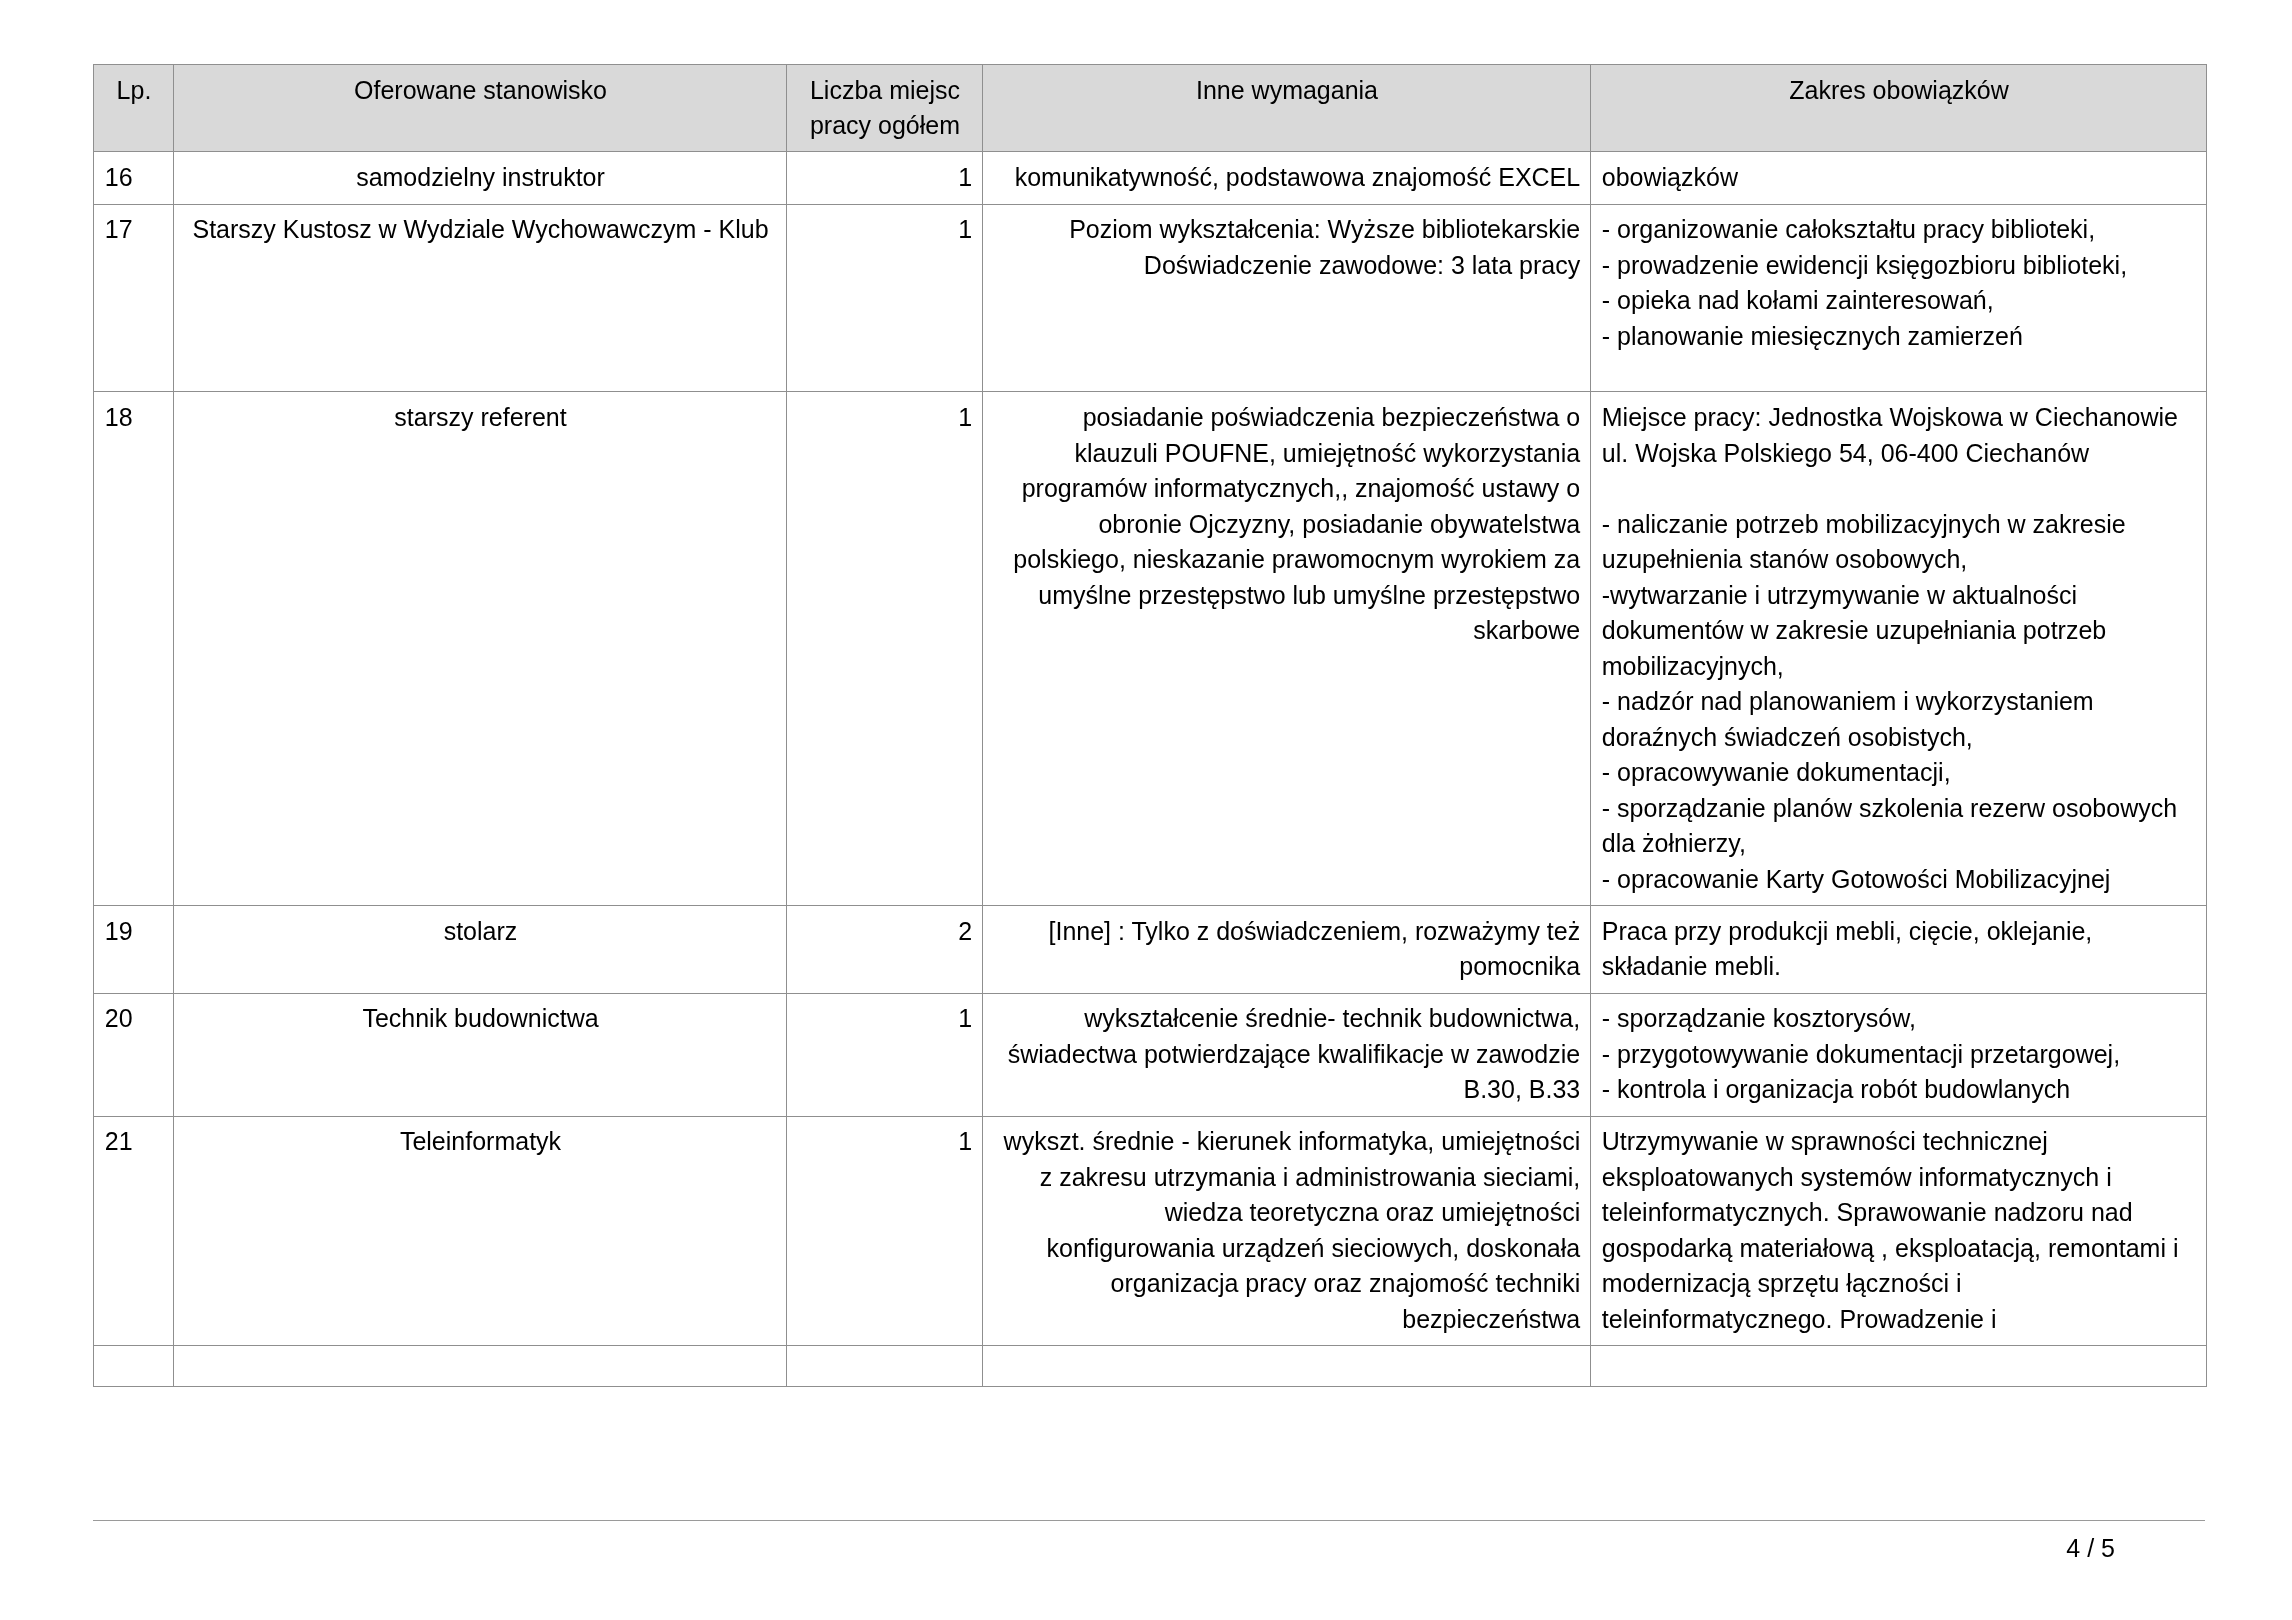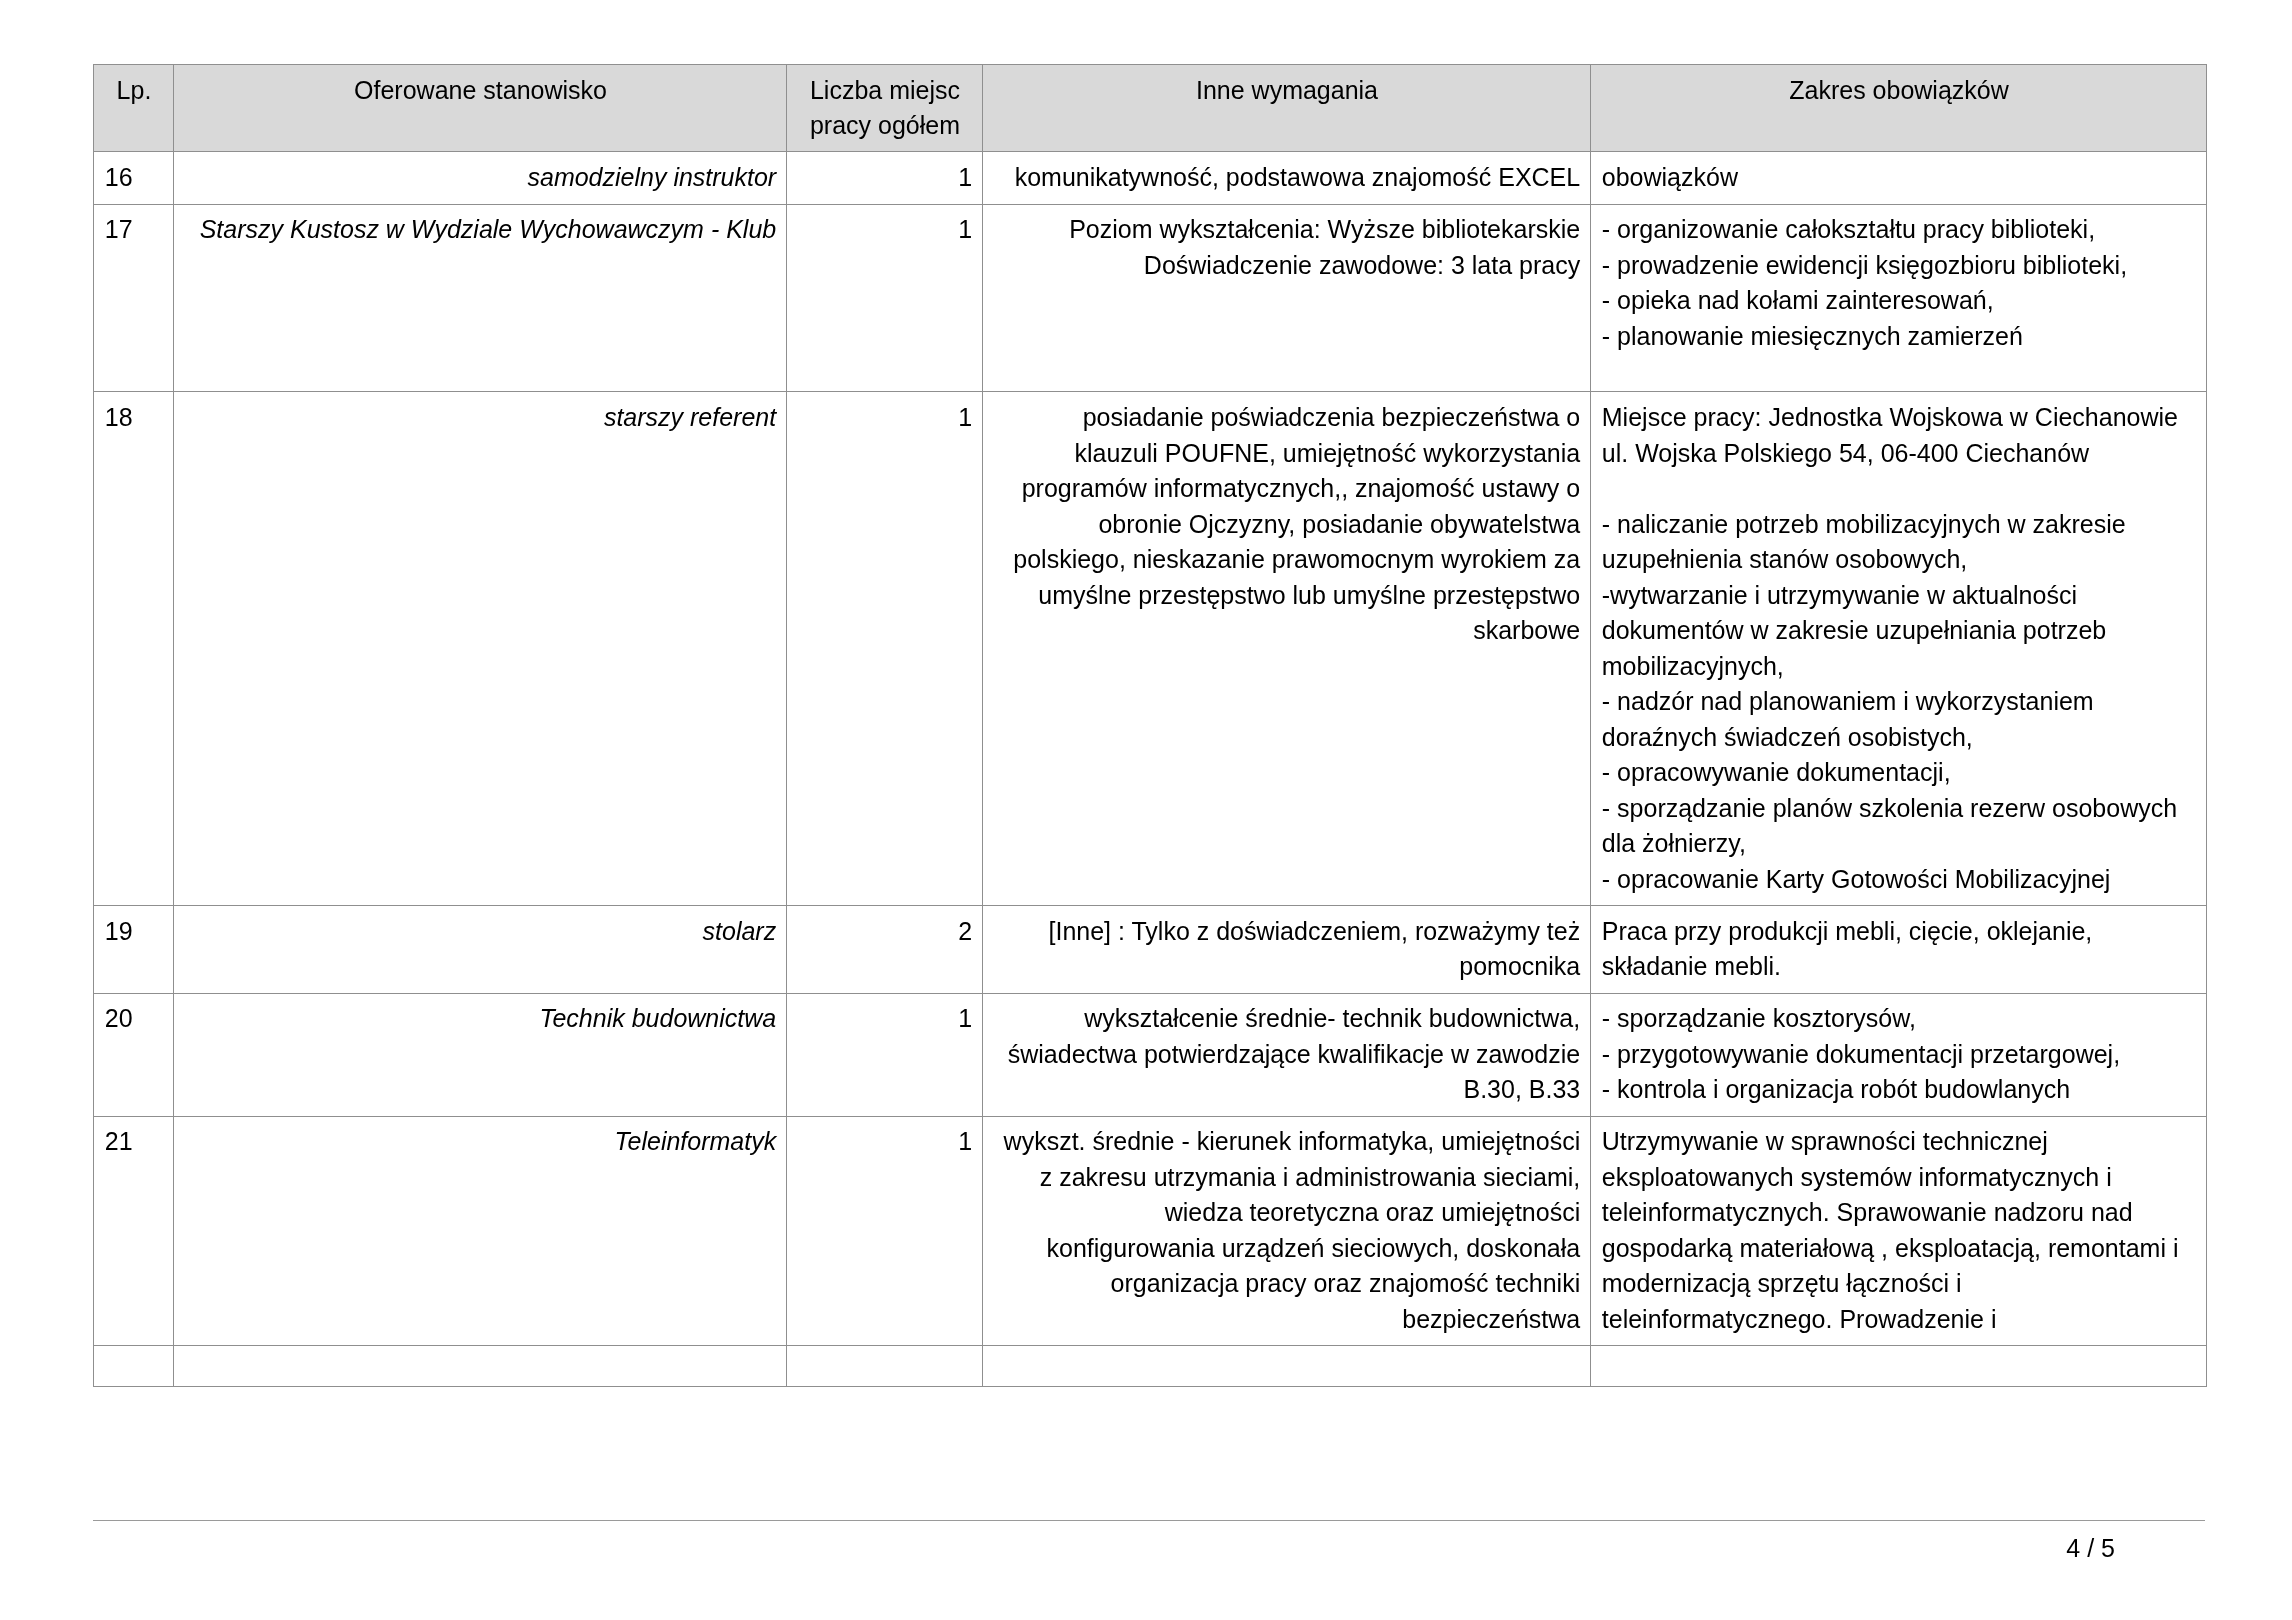--- a/index.html
+++ b/index.html
@@ -49,21 +49,21 @@
     line-height: 1.38;
   }
   col.c-lp { width: 80px; }
   col.c-pos { width: 613px; }
   col.c-num { width: 196px; }
   col.c-req { width: 608px; }
   col.c-duty { width: 616px; }
 
   td.lp { text-align: left; padding-left: 12.7px; }
   td.num { text-align: right; padding-right: 12.7px; }
-  td.pos { text-align: right; font-style: italic; }
+  td.pos { text-align: center; }
   td.req { text-align: right; }
   td.duty { text-align: left; }
 
   tr.tail td { height: 41px; }
 
   .footer-rule {
     position: absolute;
     left: 93px;
     top: 1520px;
     width: 2112px;

